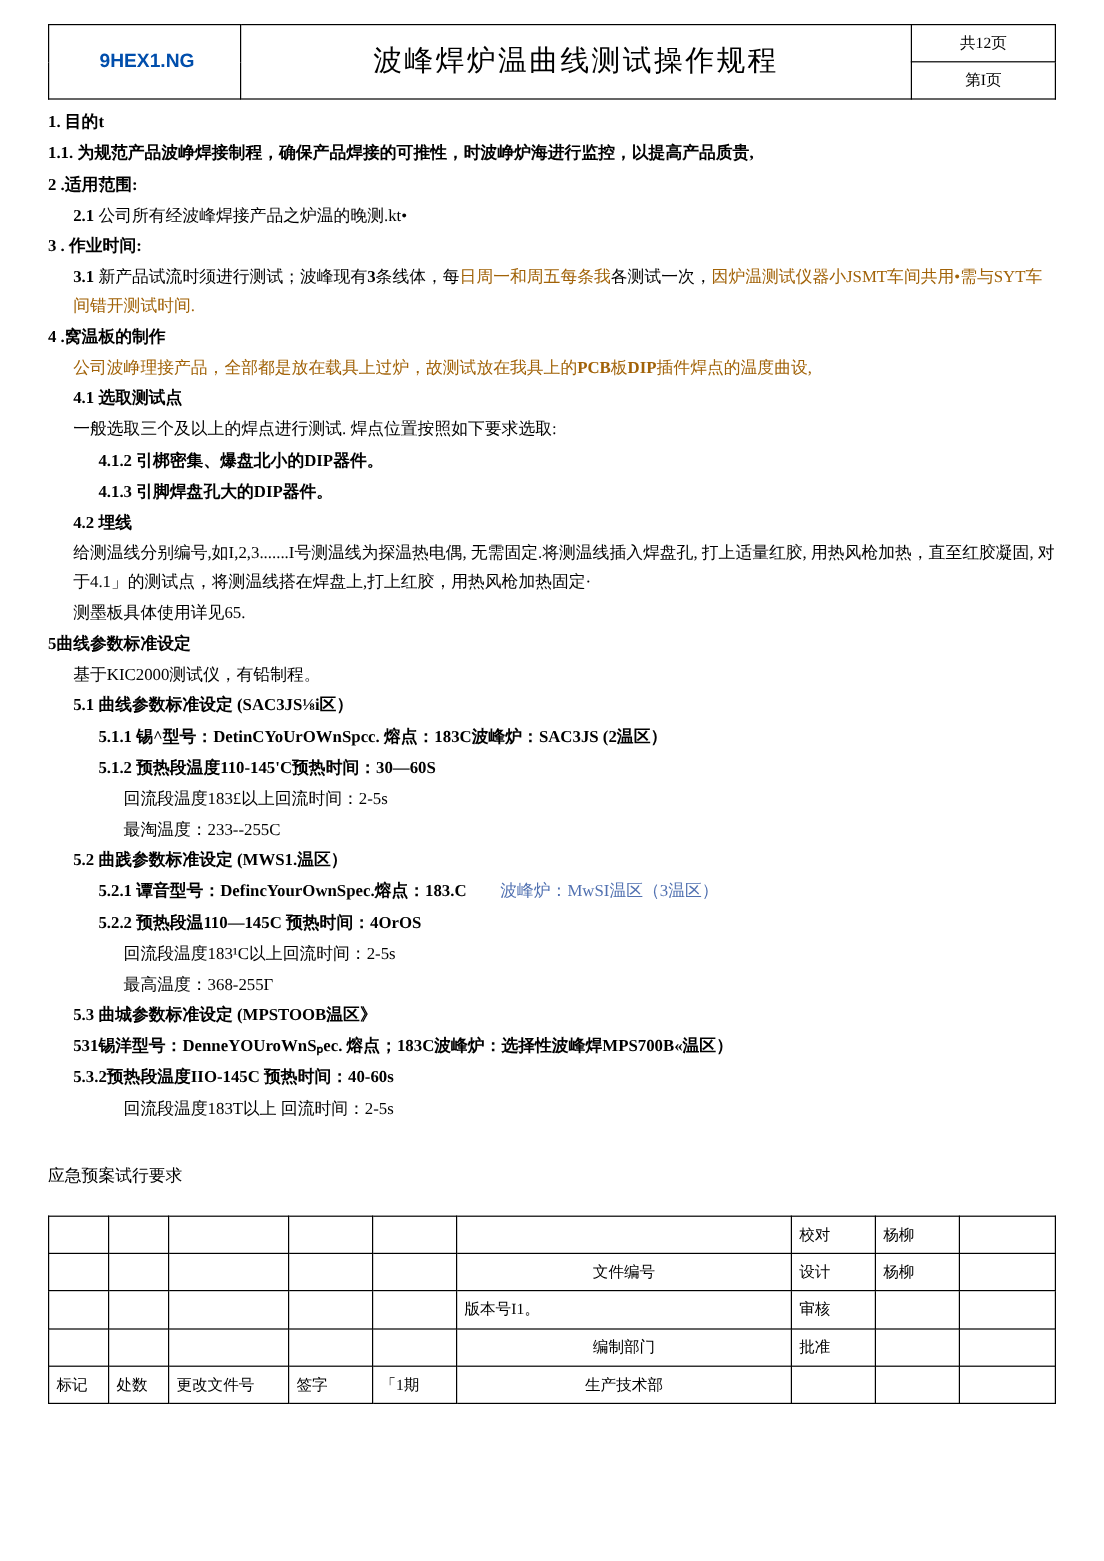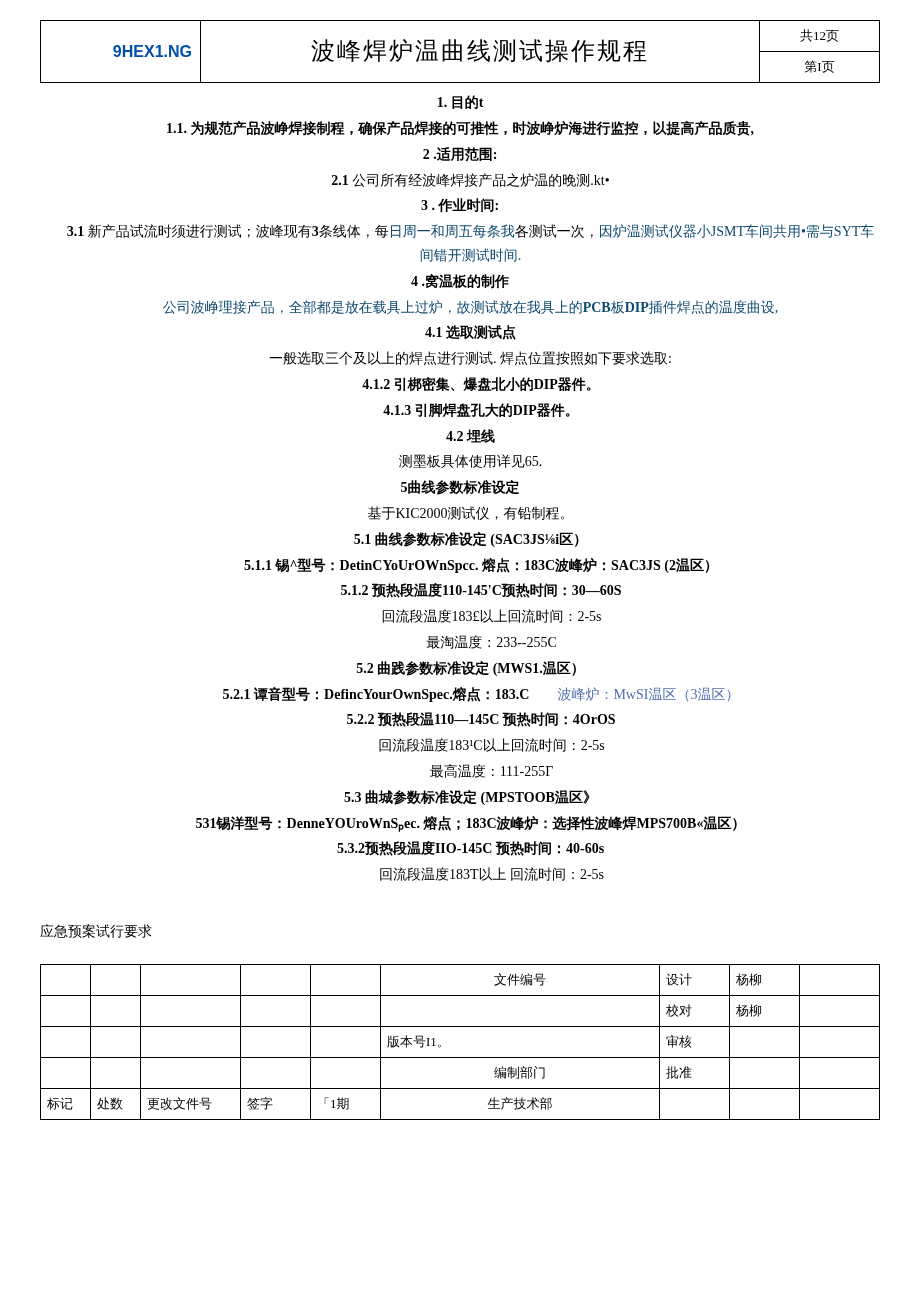--- a/index.html
+++ b/index.html
@@ -22,38 +22,38 @@
     padding: 4px 8px;
     vertical-align: middle;
     text-align: center;
   }
   .header-table .doc-code {
     width: 160px;
     color: #004eac;
     font-weight: bold;
     font-family: Arial, sans-serif;
     font-size: 16px;
-    text-align: right;
+    text-align: center;
     padding-left: 12px;
   }
   .header-table .doc-title {
     font-size: 24px;
     font-family: "SimSun", serif;
     letter-spacing: 2px;
   }
   .header-table .page-cell {
     width: 120px;
     font-size: 13px;
   }
-  .content p { margin: 2px 0; text-align: center; }
+  .content p { margin: 2px 0; }
   .bold { font-weight: bold; }
   .indent1 { padding-left: 1.5em; }
   .indent2 { padding-left: 3em; }
   .indent3 { padding-left: 4.5em; font-family: Liberation Serif, serif; }
-  .red { color: #0c4a6e; }
+  .red { color: #a16207; }
   .blue { color: #5070b0; }
   .footer-heading { margin: 33px 0 20px 0; }
   .footer-table {
     border-collapse: collapse;
     width: 100%;
     font-size: 13px;
   }
   .footer-table td {
     border: 1px solid #000;
     padding: 4px 6px;
@@ -102,68 +102,69 @@
 
   <p class="bold">4   .窝温板的制作</p>
   <p class="indent1 red">
     <span>公司波峥理接产品，全部都是放在载具上过炉，故测试放在我具上的</span><span class="bold">PCB</span><span>板</span><span class="bold">DIP</span><span>插件焊点的温度曲设,</span>
   </p>
   <p class="indent1 bold">4.1   选取测试点</p>
   <p class="indent1">一般选取三个及以上的焊点进行测试. 焊点位置按照如下要求选取:</p>
   <p class="indent2 bold">4.1.2   引梆密集、爆盘北小的DIP器件。</p>
   <p class="indent2 bold">4.1.3   引脚焊盘孔大的DIP器件。</p>
   <p class="indent1 bold">4.2  埋线</p>
+  <p class="indent1">给测温线分别编号,如I,2,3.......I号测温线为探温热电偶, 无需固定.将测温线插入焊盘孔, 打上适量红胶, 用热风枪加热，直至红胶凝固, 对于4.1」的测试点，将测温线搭在焊盘上,打上红胶，用热风枪加热固定·</p>
   <p class="indent1">测墨板具体使用详见65.</p>
 
   <p class="bold">5曲线参数标准设定</p>
   <p class="indent1">基于KIC2000测试仪，有铅制程。</p>
   <p class="indent1 bold">5.1   曲线参数标准设定 (SAC3JS⅛i区）</p>
   <p class="indent2 bold">5.1.1  锡^型号：DetinCYoUrOWnSpcc.        熔点：183C波峰炉：SAC3JS (2温区）</p>
   <p class="indent2 bold">5.1.2  预热段温度110-145'C预热时间：30—60S</p>
   <p class="indent3">回流段温度183£以上回流时间：2-5s</p>
   <p class="indent3">最淘温度：233--255C</p>
   <p class="indent1 bold">5.2    曲践参数标准设定 (MWS1.温区）</p>
   <p class="indent2">
     <span class="bold">5.2.1  谭音型号：DefincYourOwnSpec.熔点：183.C</span>&nbsp;&nbsp;&nbsp;&nbsp;&nbsp;&nbsp;&nbsp;&nbsp;<span class="blue">波峰炉：MwSI温区（3温区）</span>
   </p>
   <p class="indent2 bold">5.2.2  预热段温110—145C       预热时间：4OrOS</p>
   <p class="indent3">回流段温度183¹C以上回流时间：2-5s</p>
-  <p class="indent3">最高温度：111-255Γ</p>
+  <p class="indent3">最高温度：368-255Γ</p>
   <p class="indent1 bold">5.3    曲城参数标准设定 (MPSTOOB温区》</p>
   <p class="indent1 bold">531锡洋型号：DenneYOUroWnSₚec.            熔点；183C波峰炉：选择性波峰焊MPS700B«温区）</p>
   <p class="indent1 bold">5.3.2预热段温度IIO-145C       预热时间：40-60s</p>
   <p class="indent3">回流段温度183T以上       回流时间：2-5s</p>
 
 </div>
 
 <p class="footer-heading">应急预案试行要求</p>
 
 <table class="footer-table">
   <tbody>
       <tr>
+    <td></td>
+        <td></td>
+        <td></td>
+        <td></td>
+        <td></td>
+    <td></td>
+    <td>校对</td>
+    <td>杨柳</td>
+    <td></td>
+  </tr>
+  <tr>
     <td class="c1"></td>
         <td class="c2"></td>
         <td class="c3"></td>
         <td class="c4"></td>
         <td class="c5"></td>
     <td class="c6">文件编号</td>
     <td class="c7">设计</td>
     <td class="c8">杨柳</td>
     <td class="c9"></td>
-  </tr>
-  <tr>
-    <td></td>
-        <td></td>
-        <td></td>
-        <td></td>
-        <td></td>
-    <td></td>
-    <td>校对</td>
-    <td>杨柳</td>
-    <td></td>
   </tr>
   <tr>
     <td></td>
         <td></td>
         <td></td>
         <td></td>
         <td></td>
     <td>版本号I1。</td>
     <td>审核</td>
     <td></td>

